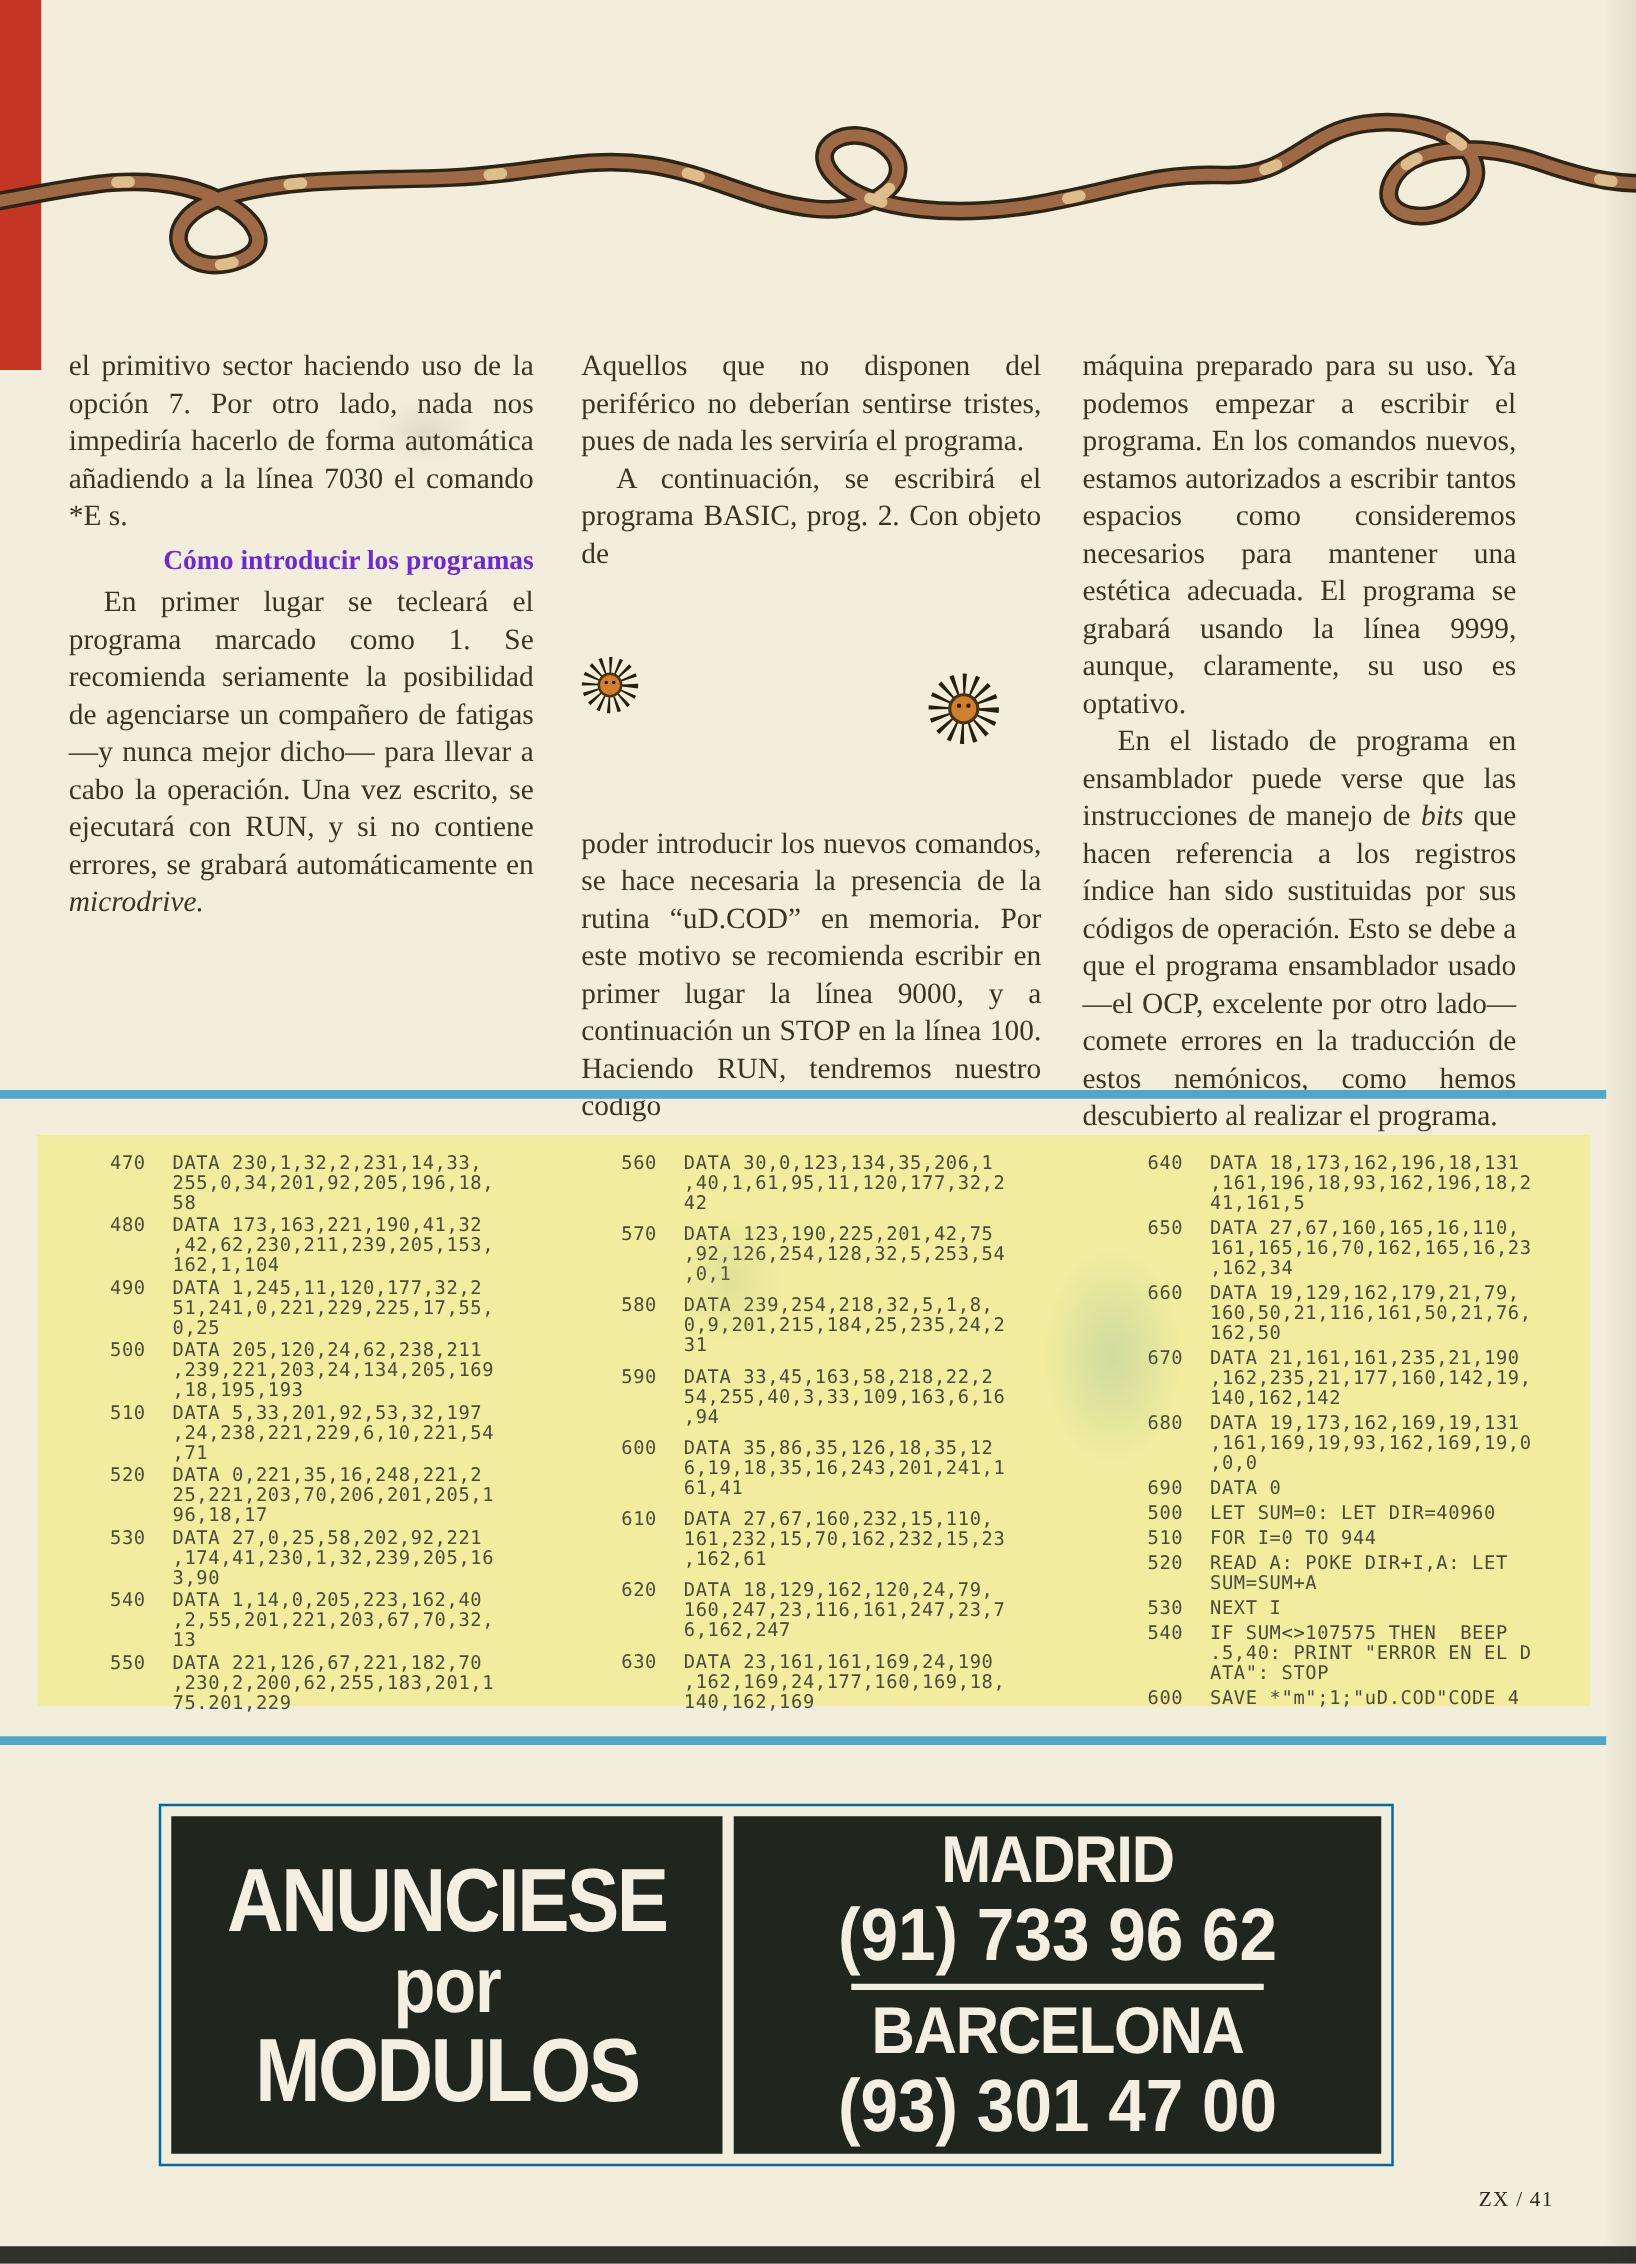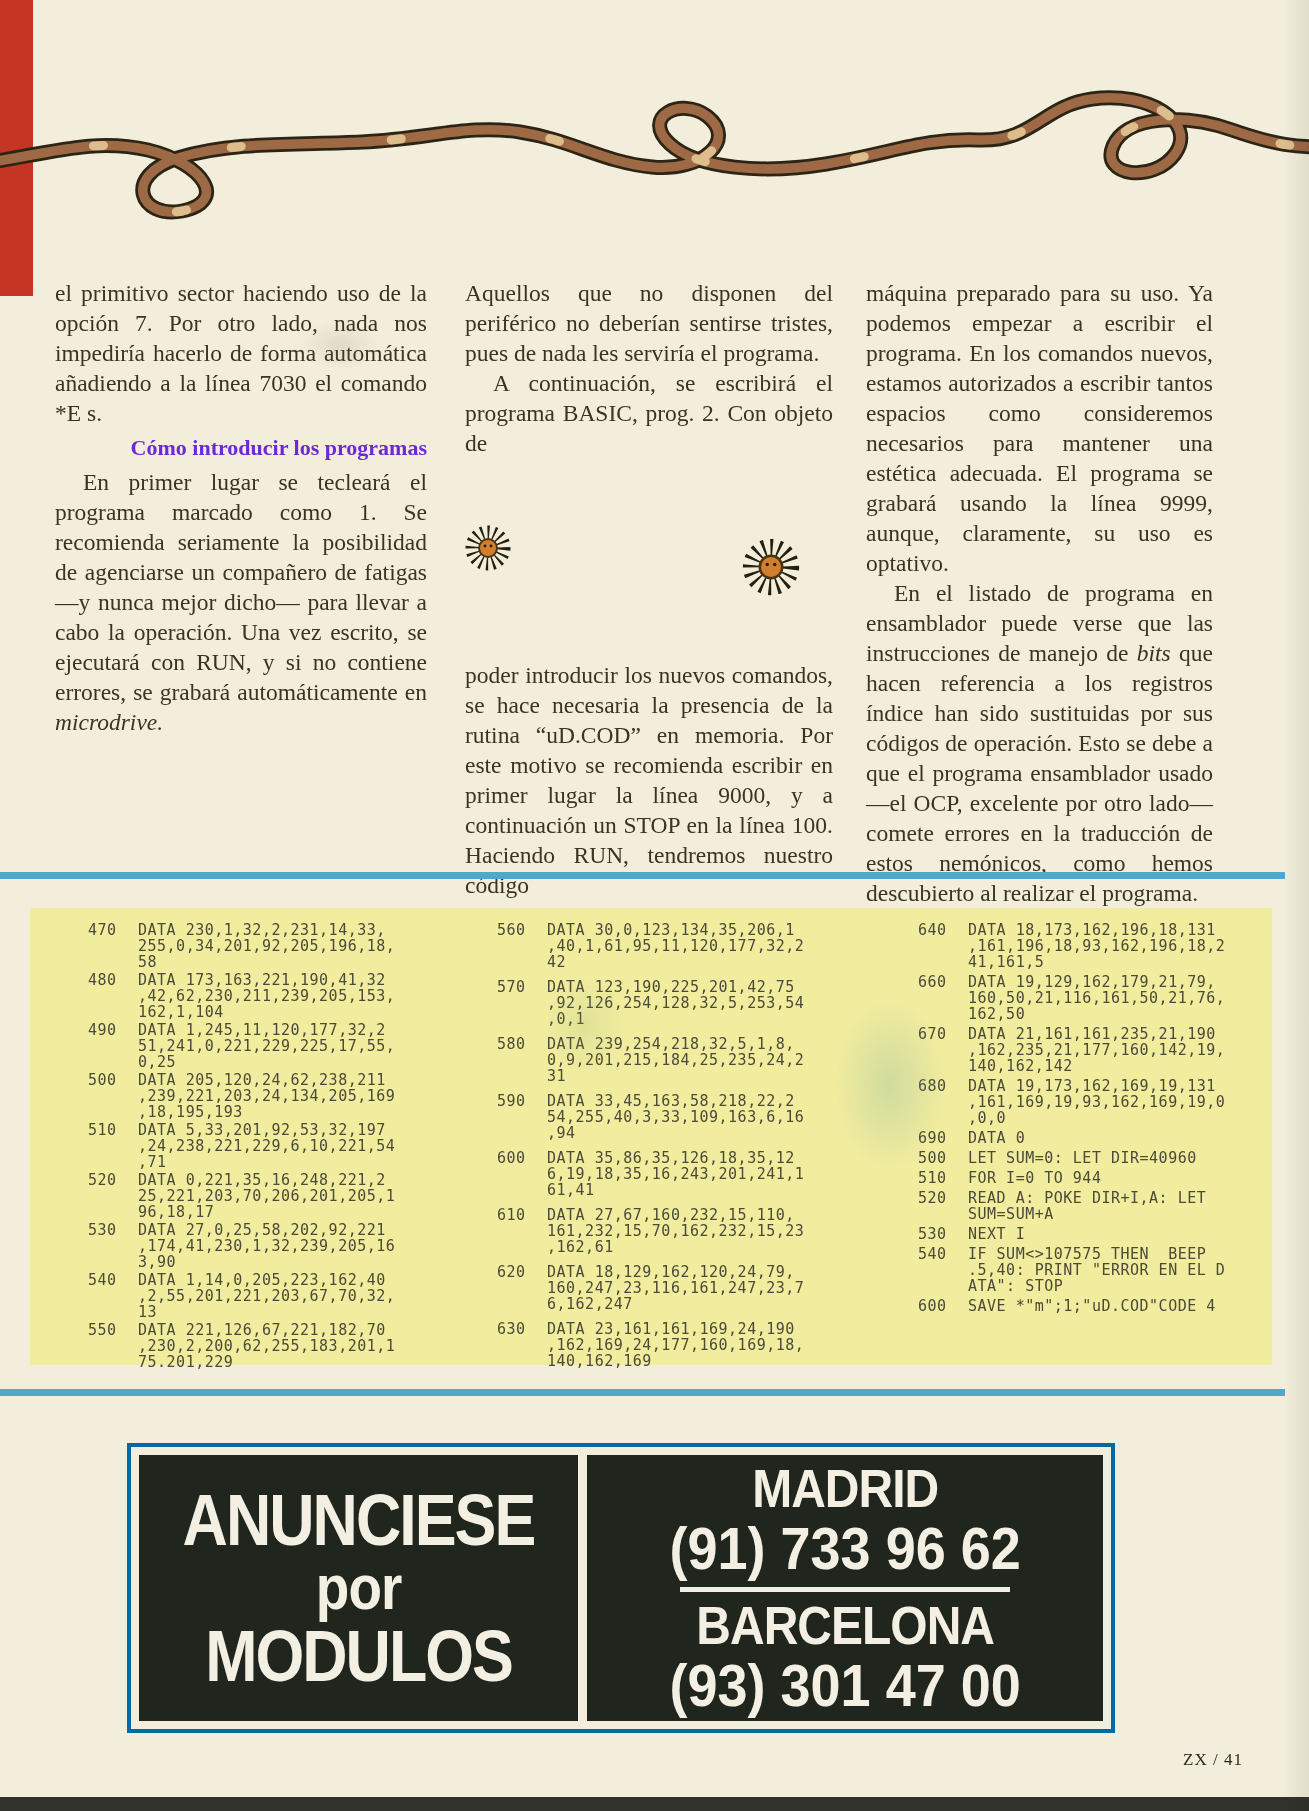--- a/index.html
+++ b/index.html
@@ -46,21 +46,21 @@
   .col-a{left:58px;}  .col-a .stmt{margin-bottom:2px;}
   .col-b{left:467px;} .col-b .stmt{margin-bottom:9px;justify-content:space-between;}
   .col-c{left:888px;} .col-c .stmt{margin-bottom:4px;}
   
   .stain{position:absolute;border-radius:50%;pointer-events:none;}
   .stain1{left:835px;top:1000px;width:110px;height:170px;background:radial-gradient(closest-side,rgba(106,170,158,.25),rgba(106,170,158,0));}
   .stain2{left:545px;top:975px;width:80px;height:100px;background:radial-gradient(closest-side,rgba(150,180,120,.18),rgba(150,180,120,0));}
   .stain3{left:300px;top:320px;width:80px;height:50px;background:radial-gradient(closest-side,rgba(120,110,80,.15),rgba(120,110,80,0));}
   .edge-shade{position:absolute;right:0;top:0;width:26px;height:1811px;background:linear-gradient(to right,rgba(0,0,0,0),rgba(0,0,0,.07));pointer-events:none;}
   
-  .ad{position:absolute;left:127px;top:1443px;width:988px;height:290px;border:4px solid #0369a1;background:var(--page-bg);box-sizing:border-box;padding:8px;}
+  .ad{position:absolute;left:127px;top:1443px;width:988px;height:290px;border:2px solid #0369a1;background:var(--page-bg);box-sizing:border-box;padding:8px;}
   .ad-inner{display:flex;width:100%;height:100%;gap:9px;}
   .ad-section{background:var(--ad-bg);color:#f3efe2;display:flex;flex-direction:column;align-items:center;justify-content:center;
     font-family:"Liberation Sans", sans-serif;font-weight:bold;}
   .ad-left{width:46%;}
   .ad-right{width:54%;}
   .ad-big{font-size:64px;line-height:70px;letter-spacing:-2px;transform:scale(.98,1.12);}
   .ad-mid{font-size:56px;line-height:66px;letter-spacing:-1px;transform:scale(.98,1.12);}
   .ad-city{font-size:48px;line-height:56px;letter-spacing:-1px;transform:scaleY(1.1);}
   .ad-phone{font-size:54px;line-height:62px;letter-spacing:0;transform:scaleY(1.1);}
   .ad-divider{width:330px;height:5px;background:#f3efe2;margin:8px 0 6px 0;}
@@ -281,20 +281,28 @@
 
         <div class="stmt">
           <span class="lnum">640</span>
           <div class="crows">
             <div>DATA 18,173,162,196,18,131</div>
             <div>,161,196,18,93,162,196,18,2</div>
             <div>41,161,5</div>
           </div>
         </div>
 
+        <div class="stmt">
+          <span class="lnum">650</span>
+          <div class="crows">
+            <div>DATA 27,67,160,165,16,110,</div>
+            <div>161,165,16,70,162,165,16,23</div>
+            <div>,162,34</div>
+          </div>
+        </div>
 
         <div class="stmt">
           <span class="lnum">660</span>
           <div class="crows">
             <div>DATA 19,129,162,179,21,79,</div>
             <div>160,50,21,116,161,50,21,76,</div>
             <div>162,50</div>
           </div>
         </div>
 

